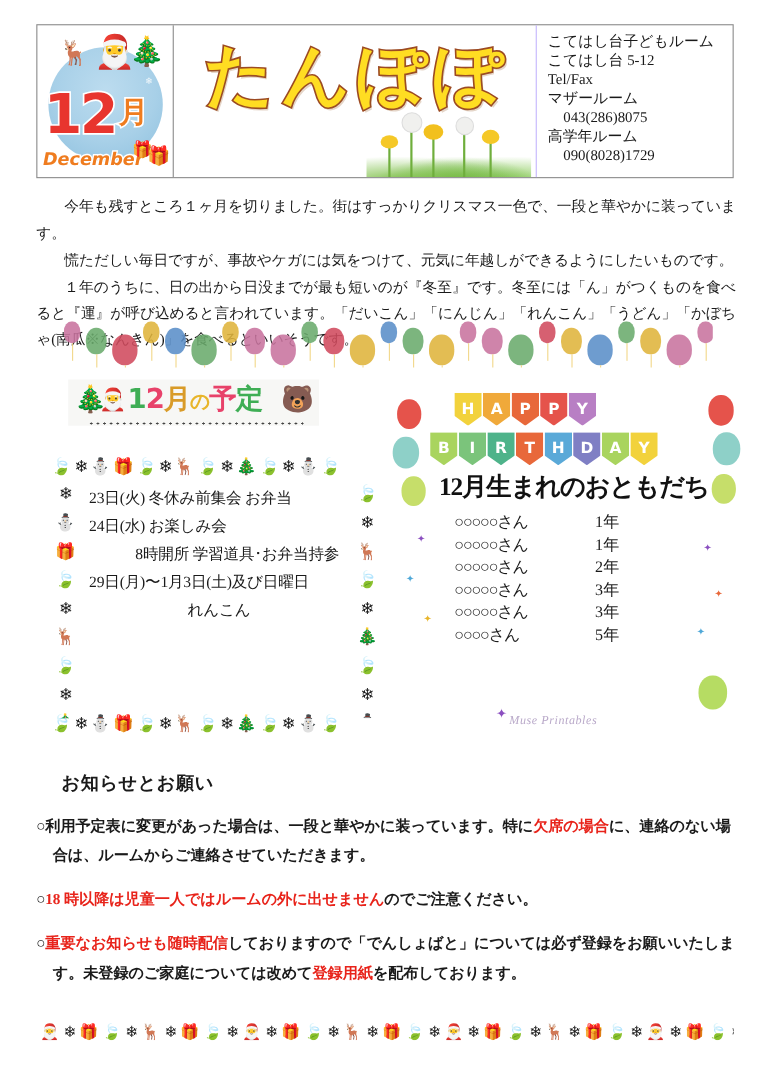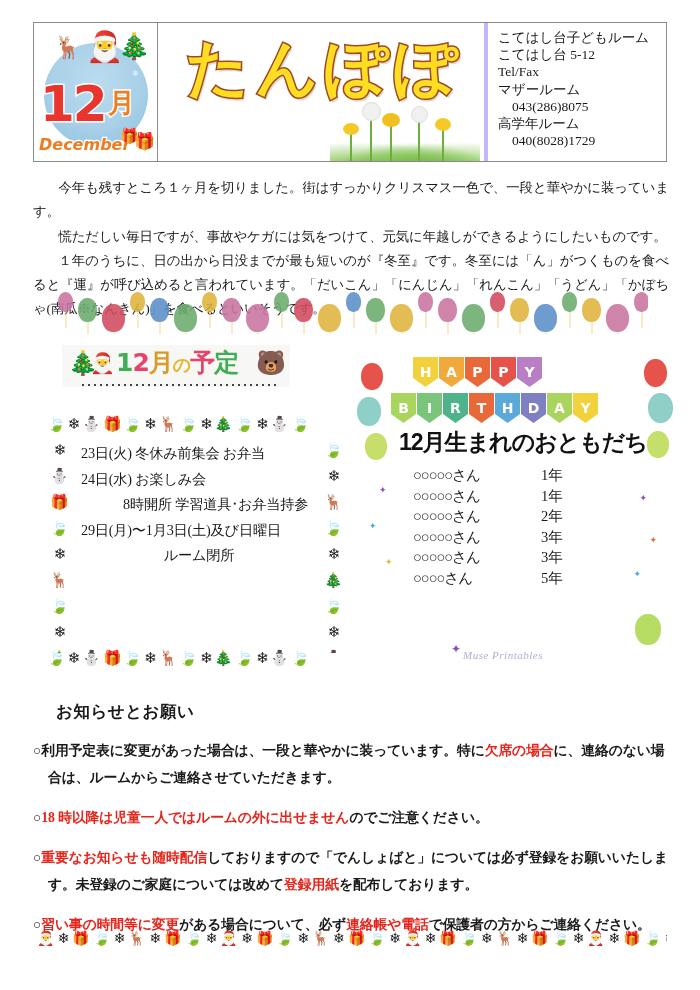--- a/index.html
+++ b/index.html
@@ -9,21 +9,21 @@
     color:#1a1a1a;overflow:hidden;position:relative;
   }
   .page{position:relative;width:700px;height:990px;}
 
   
   .masthead{
     position:absolute;left:33px;top:22px;width:634px;height:140px;
     border:1px solid #8a8a8a;display:flex;background:#fff;box-sizing:border-box;
   }
   .mh-logo{width:123px;border-right:1px solid #8a8a8a;position:relative;overflow:hidden;}
-  .mh-title{flex:1;border-right:4px solid #c4b5fd;position:relative;overflow:hidden;}
+  .mh-title{flex:1;border-right:1px solid #c4b5fd;position:relative;overflow:hidden;}
   .mh-contact{width:178px;padding:6px 4px 0 10px;box-sizing:border-box;}
   .mh-contact div{font-size:13.5px;line-height:17.2px;white-space:nowrap;
     font-family:"Liberation Serif",serif;}
   .mh-contact div.indent{padding-left:14px;}
 
   
   .badge-circle{position:absolute;left:50%;top:52%;transform:translate(-50%,-50%);
     width:104px;height:104px;border-radius:50%;
     background:radial-gradient(circle at 50% 38%,#bcdcef 0%,#a8d0e8 55%,#8dc0de 100%);}
   .flake{position:absolute;color:#ffffff;opacity:.85;font-size:8px;}
@@ -107,21 +107,21 @@
   .red{color:#e8231a;}
 
   
   .bday-box{position:absolute;left:355px;top:345px;width:320px;height:340px;overflow:hidden;}
   .bunting{position:absolute;left:36px;top:6px;width:250px;height:76px;}
   .flagrow{position:absolute;display:flex;gap:1px;}
   .flag{width:25px;height:30px;display:flex;align-items:center;justify-content:center;
     font-family:"DejaVu Sans",sans-serif;font-size:14px;font-weight:bold;color:#ffffff;
     clip-path:polygon(0 0,100% 0,100% 70%,50% 100%,0 70%);}
   .bday-title{position:absolute;left:44px;top:82px;font-size:23px;font-weight:bold;
-    font-family:Liberation Sans, sans-serif;color:#111;letter-spacing:-1px;white-space:nowrap;}
+    font-family:Liberation Serif, serif;color:#111;letter-spacing:-1px;white-space:nowrap;}
   .bday-list{position:absolute;left:58px;top:120px;width:220px;font-size:14.6px;
     line-height:20.5px;}
   .bday-list .row{display:flex;}
   .bday-list .nm{width:128px;letter-spacing:-1px;}
   .bday-list .gr{width:46px;}
   .confetti{position:absolute;font-size:9px;}
   .side-balloon{position:absolute;border-radius:48%;}
   .watermark{position:absolute;left:108px;bottom:24px;font-style:italic;
     font-size:11px;color:#b9a9c9;letter-spacing:.5px;
     font-family:"Liberation Serif",serif;}
@@ -177,21 +177,21 @@
       </div>
     </div>
 
     <div class="mh-contact">
       <div>こてはし台子どもルーム</div>
       <div>こてはし台 5-12</div>
       <div>Tel/Fax</div>
       <div>マザールーム</div>
       <div class="indent">043(286)8075</div>
       <div>高学年ルーム</div>
-      <div class="indent">040(8028)1729</div>
+      <div class="indent">090(8028)1729</div>
     </div>
   </div>
 
   <div class="intro">
     <p class="ind">今年も残すところ１ヶ月を切りました。街はすっかりクリスマス一色で、一段と華やかに装っています。</p>
     <p class="ind">慌ただしい毎日ですが、事故やケガには気をつけて、元気に年越しができるようにしたいものです。</p>
     <p class="ind">１年のうちに、日の出から日没までが最も短いのが『冬至』です。冬至には「ん」がつくものを食べると『運』が呼び込めると言われています。「だいこん」「にんじん」「れんこん」「うどん」「かぼちゃ(南瓜※なんきん)」を食べるといいそうです。</p>
   </div>
 
   <div class="balloon-band" id="balloon-band">
@@ -256,21 +256,21 @@
         <div>🍃</div>
         <div>❄</div>
         <div>⛄</div>
       </div>
 
     <div class="sched-list">
       <div>23日(火)  冬休み前集会  お弁当</div>
       <div>24日(水)  お楽しみ会</div>
       <div class="ind">8時開所  学習道具･お弁当持参</div>
       <div>29日(月)〜1月3日(土)及び日曜日</div>
-      <div class="ctr">ルーム閉所</div>
+      <div class="ctr">れんこん</div>
     </div>
   </div>
 
   <div class="bday-box">
     <div class="bunting">
       <div class="flagrow" id="bunt-top" style="left:22px;top:6px;">
           <div class="flag" style="background: rgb(242, 210, 60);">H</div>
           <div class="flag" style="background: rgb(240, 169, 58);">A</div>
           <div class="flag" style="background: rgb(232, 104, 58);">P</div>
           <div class="flag" style="background: rgb(229, 83, 75);">P</div>
@@ -339,20 +339,17 @@
   <div class="notices" id="notices">
       <div class="item">
         <span class="body"><span>○利用予定表に変更があった場合は、一段と華やかに装っています。特に</span><span style="color: rgb(232, 35, 26);">欠席の場合</span><span>に、連絡のない場合は、ルームからご連絡させていただきます。</span></span>
       </div>
       <div class="item">
         <span class="body"><span>○</span><span style="color: rgb(232, 35, 26);">18 時以降は児童一人ではルームの外に出せません</span><span>のでご注意ください。</span></span>
       </div>
       <div class="item">
         <span class="body"><span>○</span><span style="color: rgb(232, 35, 26);">重要なお知らせも随時配信</span><span>しておりますので「でんしょばと」については必ず登録をお願いいたします。未登録のご家庭については改めて</span><span style="color: rgb(232, 35, 26);">登録用紙</span><span>を配布しております。</span></span>
       </div>
-      <div class="item">
-        <span class="body"><span>○</span><span style="color: rgb(232, 35, 26);">習い事の時間等に変更</span><span>がある場合について、必ず</span><span style="color: rgb(232, 35, 26);">連絡帳や電話</span><span>で保護者の方からご連絡ください。</span></span>
-      </div>
     </div>
 
   <div class="xmas-bottom" id="xmas-bottom"><span>🎅</span><span>❄</span><span>🎁</span><span>🍃</span><span>❄</span><span>🦌</span><span>❄</span><span>🎁</span><span>🍃</span><span>❄</span><span>🎅</span><span>❄</span><span>🎁</span><span>🍃</span><span>❄</span><span>🦌</span><span>❄</span><span>🎁</span><span>🍃</span><span>❄</span><span>🎅</span><span>❄</span><span>🎁</span><span>🍃</span><span>❄</span><span>🦌</span><span>❄</span><span>🎁</span><span>🍃</span><span>❄</span><span>🎅</span><span>❄</span><span>🎁</span><span>🍃</span><span>❄</span></div>
 
 </div>
 
 </body></html>

